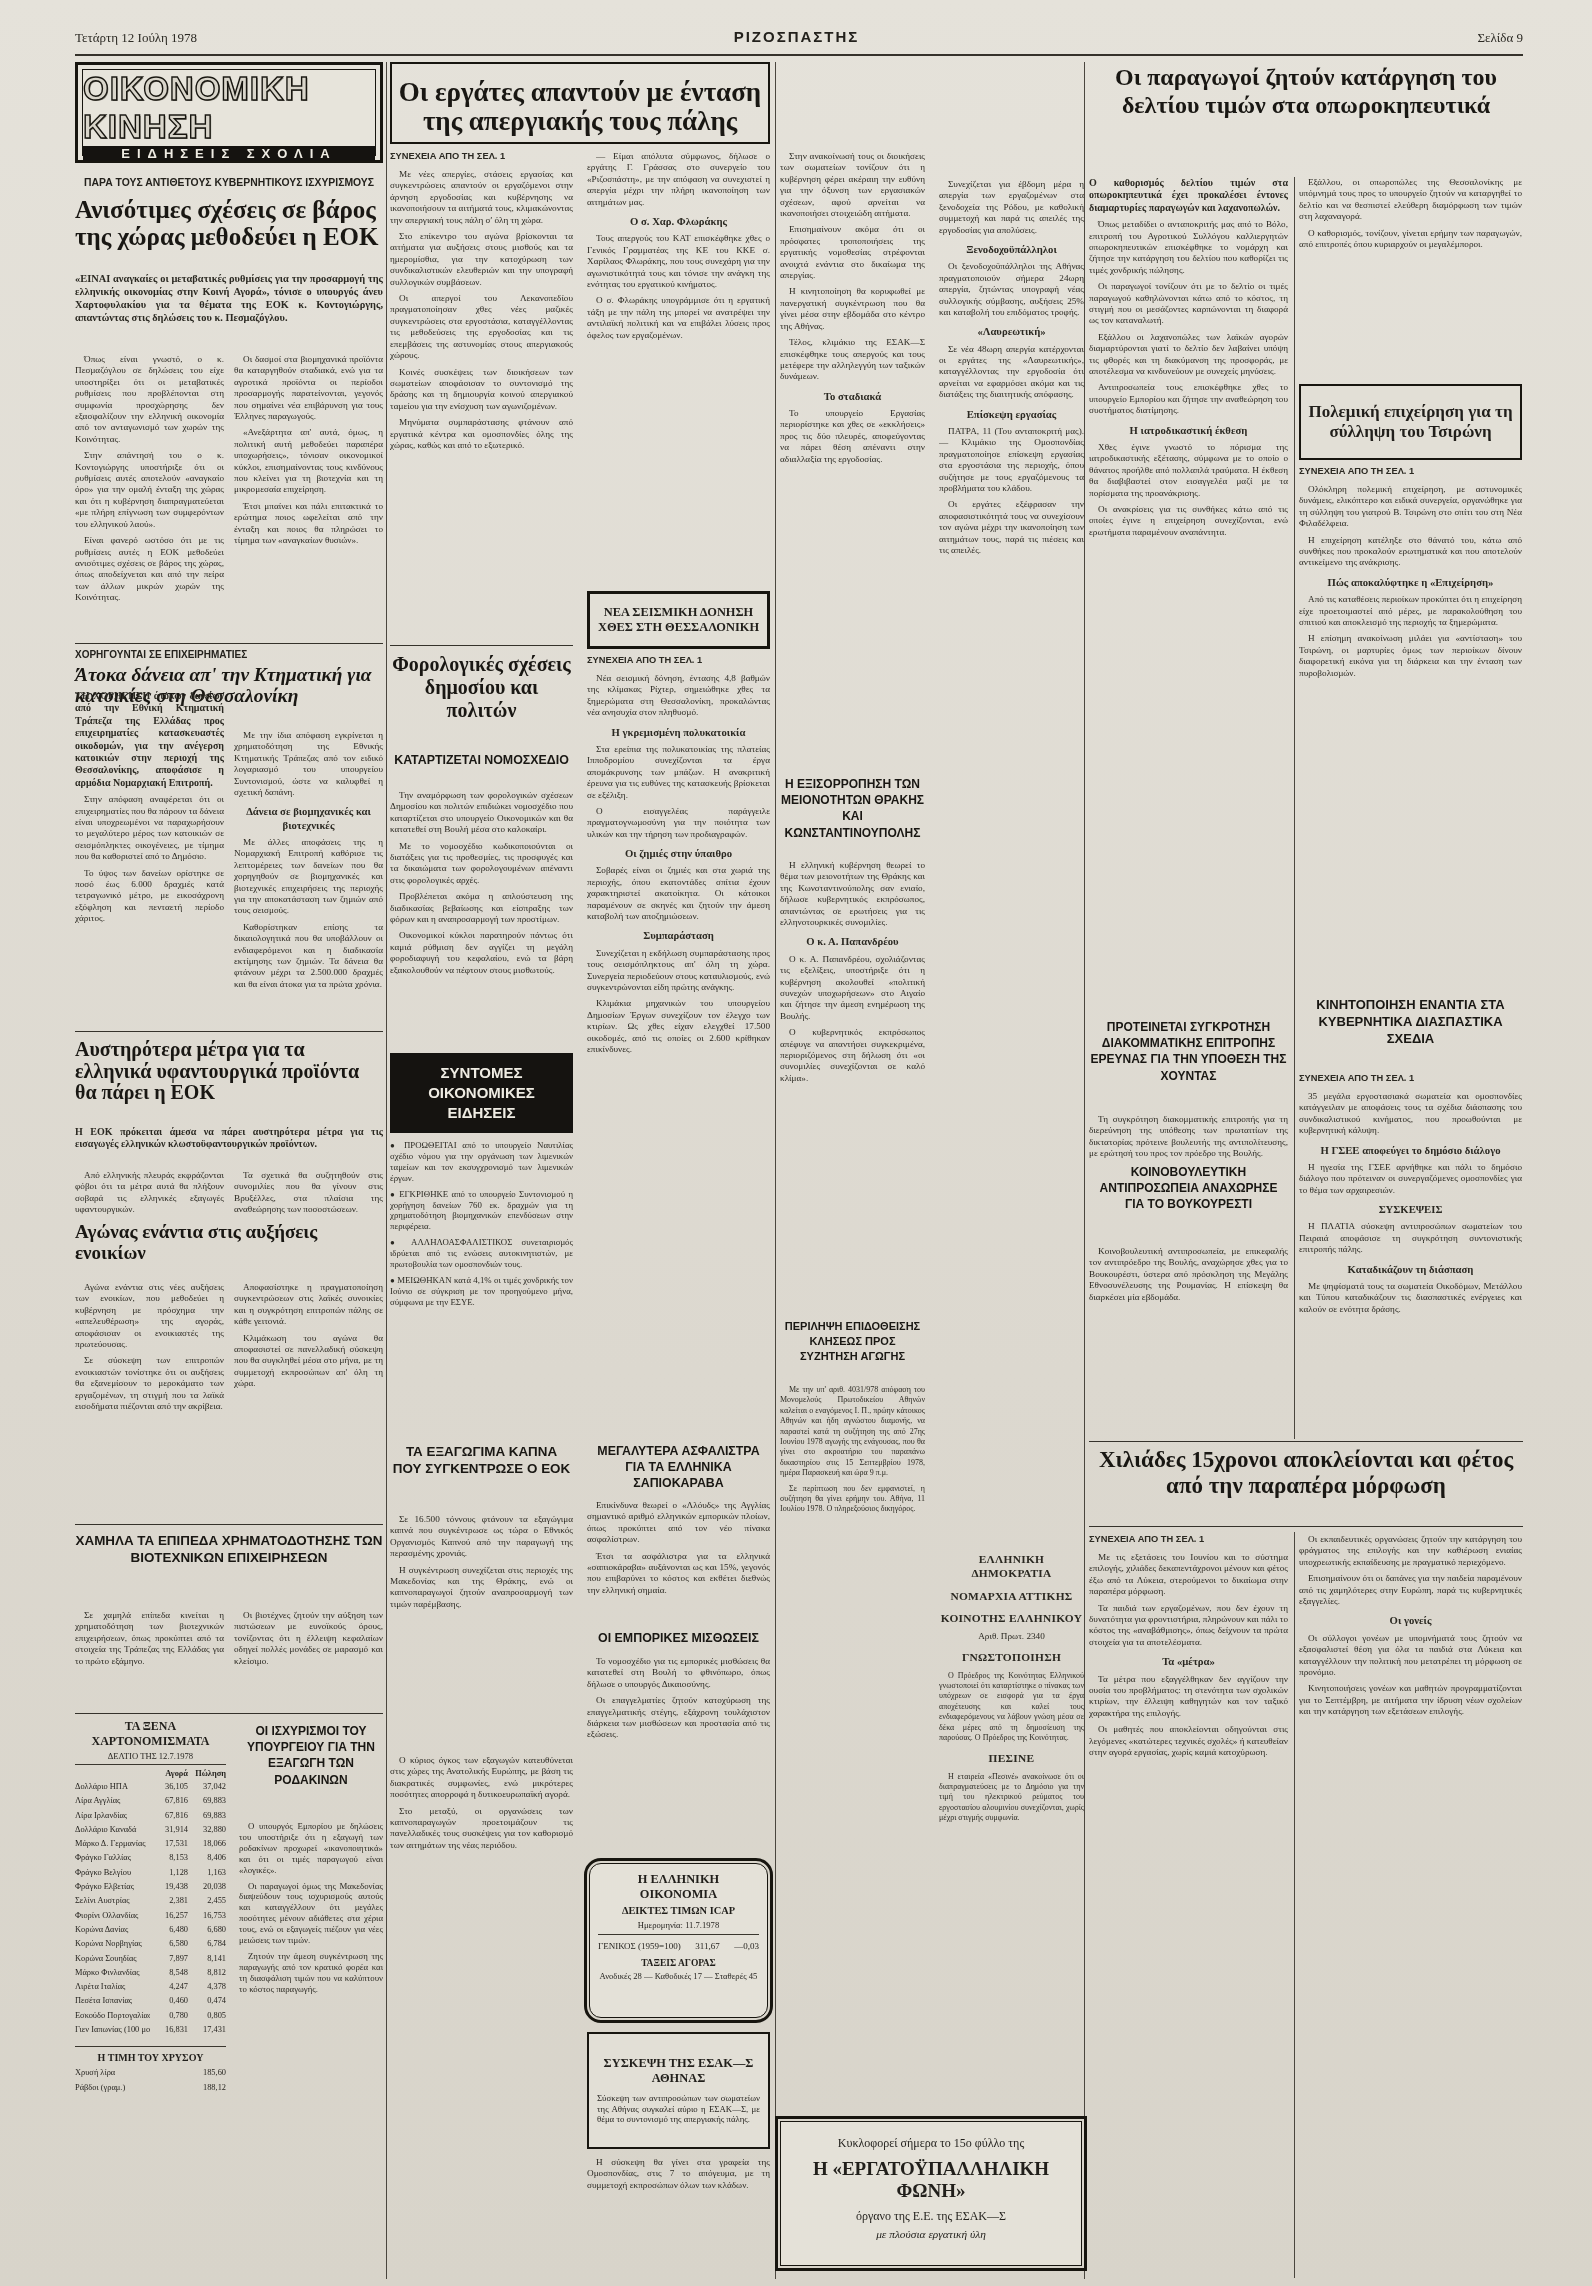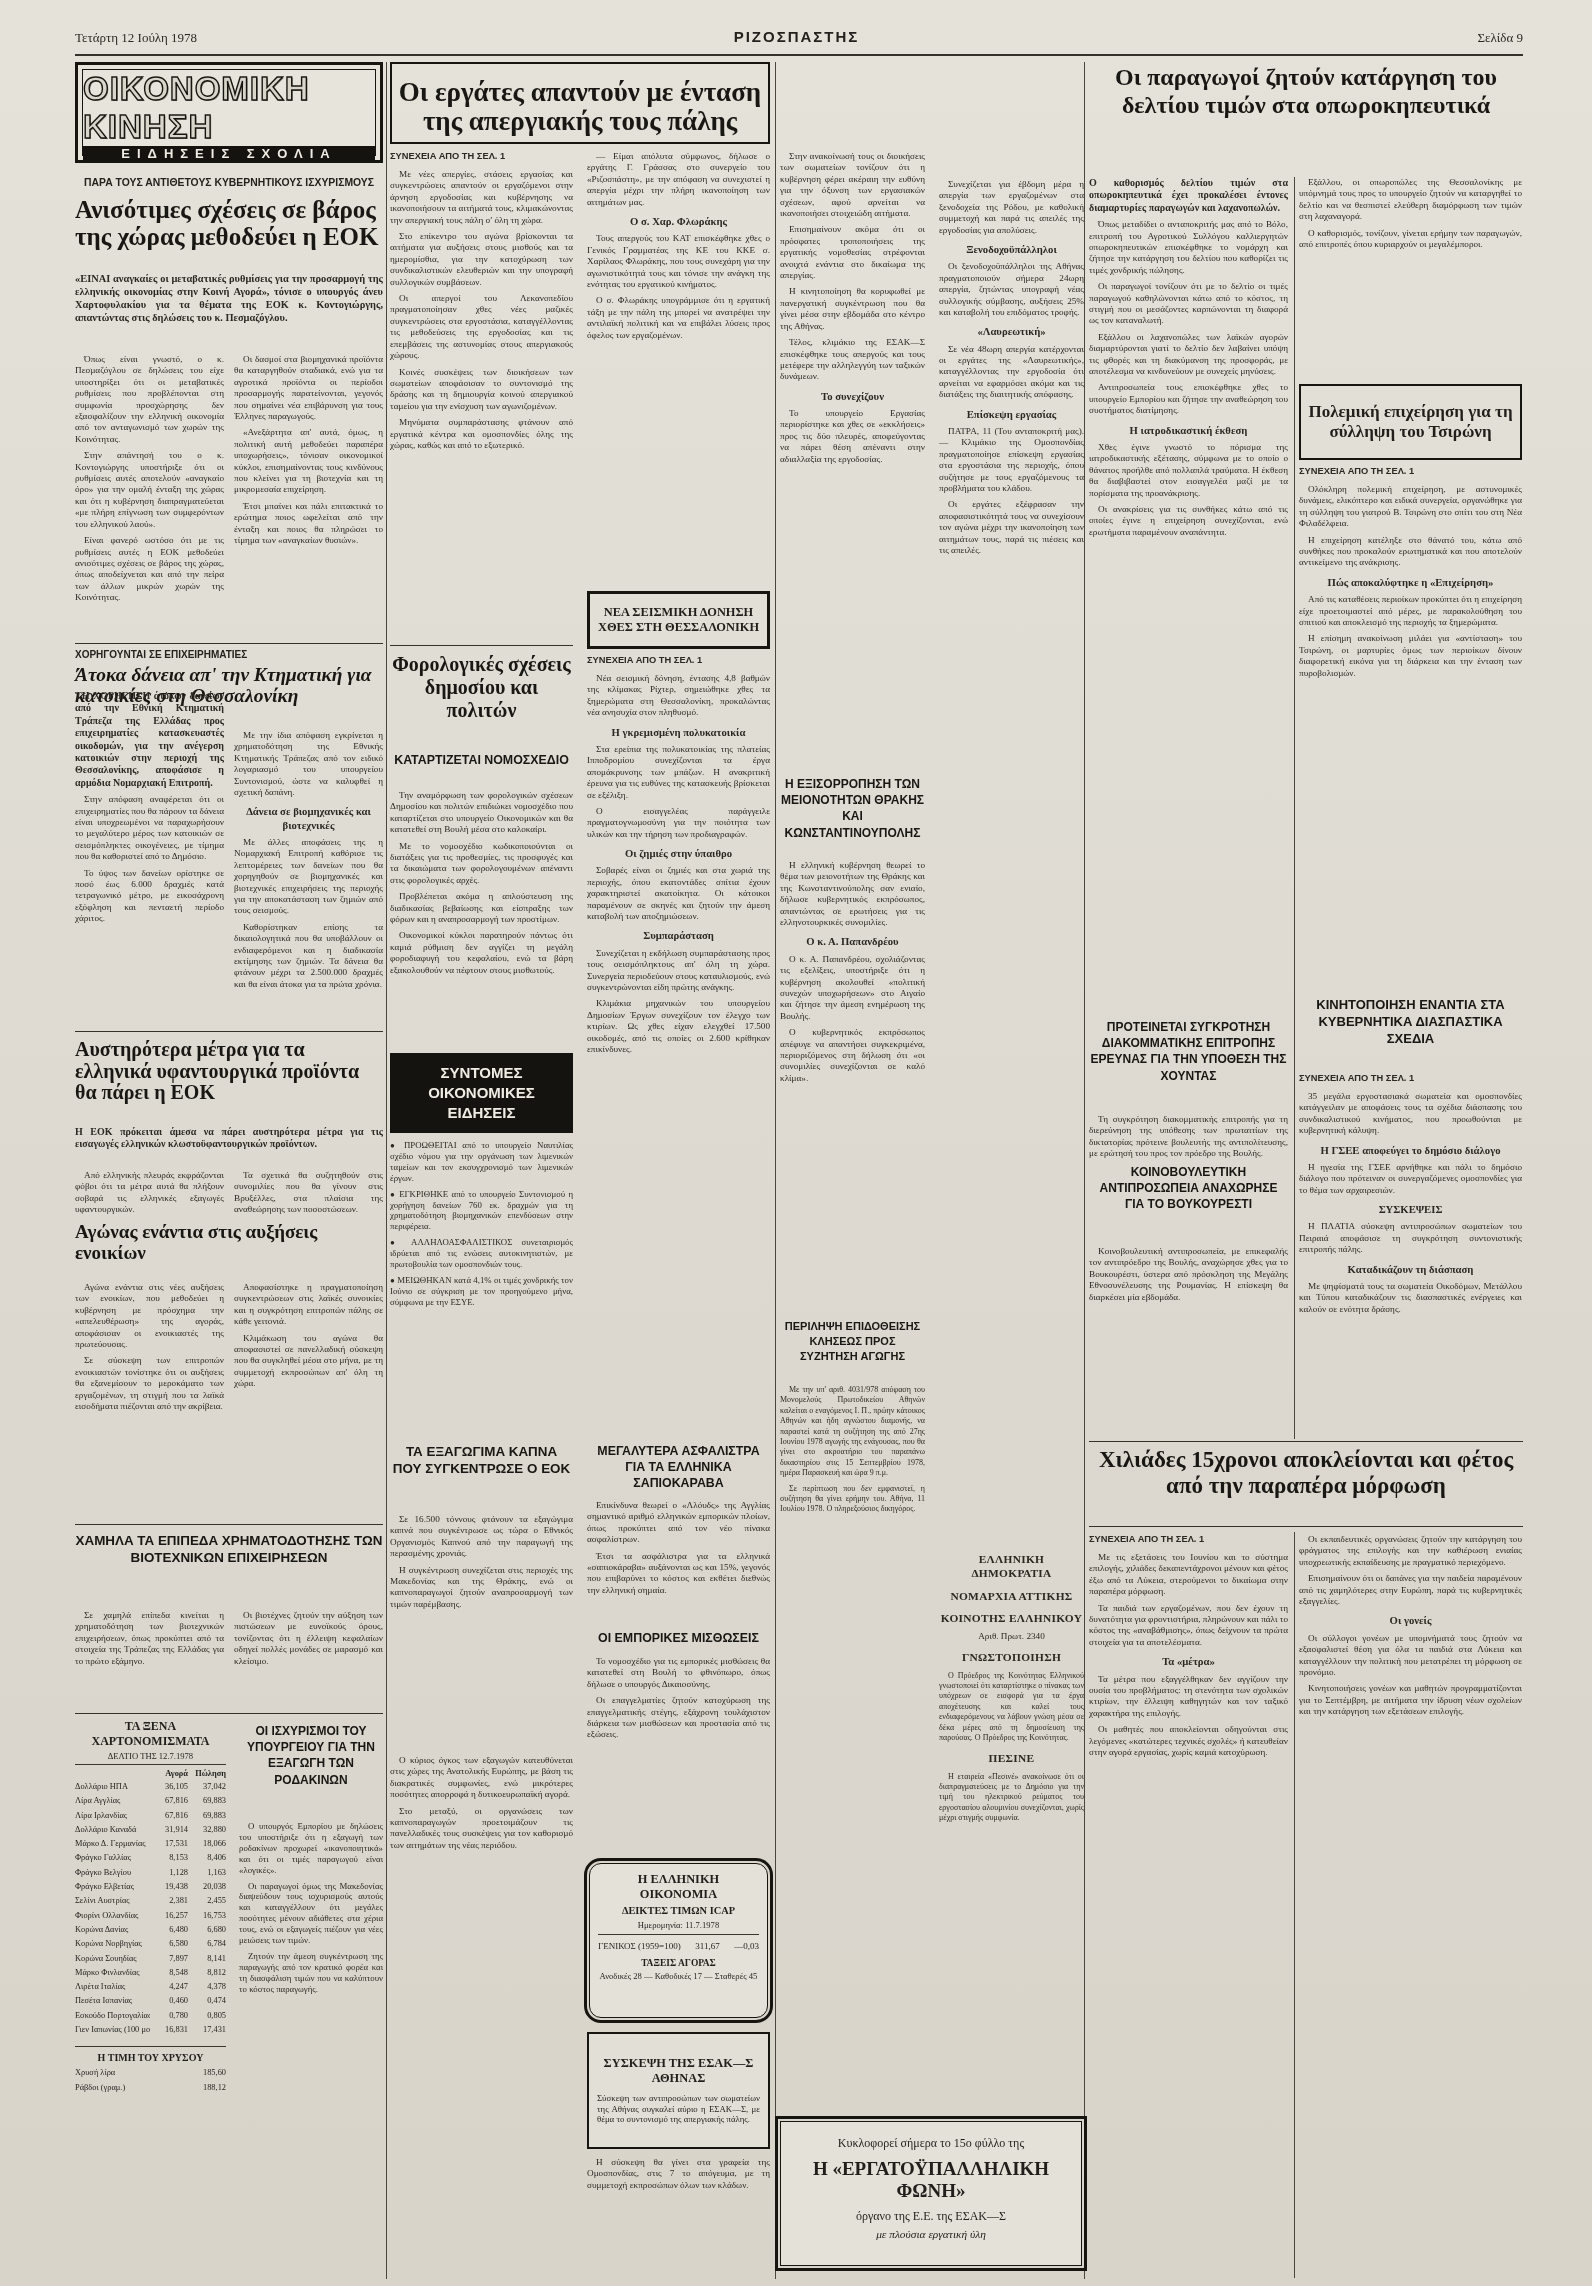--- a/index.html
+++ b/index.html
@@ -387,21 +387,21 @@
   </div>
   <div class="col" style="left:587px;top:2157px;width:183px;height:119px;">
       <div class="blk blk-p">Η σύσκεψη θα γίνει στα γραφεία της Ομοσπονδίας, στις 7 το απόγευμα, με τη συμμετοχή εκπροσώπων όλων των κλάδων.</div>
     </div>
 
   <div class="col" style="left:780px;top:151px;width:145px;height:621px;">
       <div class="blk blk-p">Στην ανακοίνωσή τους οι διοικήσεις των σωματείων τονίζουν ότι η κυβέρνηση φέρει ακέραιη την ευθύνη για την όξυνση των εργασιακών σχέσεων, αφού αρνείται να ικανοποιήσει στοιχειώδη αιτήματα.</div>
       <div class="blk blk-p">Επισημαίνουν ακόμα ότι οι πρόσφατες τροποποιήσεις της εργατικής νομοθεσίας στρέφονται ανοιχτά ενάντια στο δικαίωμα της απεργίας.</div>
       <div class="blk blk-p">Η κινητοποίηση θα κορυφωθεί με πανεργατική συγκέντρωση που θα γίνει μέσα στην εβδομάδα στο κέντρο της Αθήνας.</div>
       <div class="blk blk-p">Τέλος, κλιμάκιο της ΕΣΑΚ—Σ επισκέφθηκε τους απεργούς και τους μετέφερε την αλληλεγγύη των ταξικών δυνάμεων.</div>
-      <div class="blk blk-h">Το συνεχίζουν</div>
+      <div class="blk blk-h">Το σταδιακά</div>
       <div class="blk blk-p">Το υπουργείο Εργασίας περιορίστηκε και χθες σε «εκκλήσεις» προς τις δύο πλευρές, αποφεύγοντας να πάρει θέση απέναντι στην αδιαλλαξία της εργοδοσίας.</div>
     </div>
   <div class="headline hl-center" style="left:780px;top:776px;width:145px;font-size:12px;line-height:1.35;font-family:'Liberation Sans',sans-serif;">Η ΕΞΙΣΟΡΡΟΠΗΣΗ ΤΩΝ ΜΕΙΟΝΟΤΗΤΩΝ ΘΡΑΚΗΣ ΚΑΙ ΚΩΝΣΤΑΝΤΙΝΟΥΠΟΛΗΣ</div>
   <div class="col" style="left:780px;top:860px;width:145px;height:454px;">
       <div class="blk blk-p">Η ελληνική κυβέρνηση θεωρεί το θέμα των μειονοτήτων της Θράκης και της Κωνσταντινούπολης σαν ενιαίο, δήλωσε κυβερνητικός εκπρόσωπος, απαντώντας σε ερωτήσεις για τις ελληνοτουρκικές συνομιλίες.</div>
       <div class="blk blk-h">Ο κ. Α. Παπανδρέου</div>
       <div class="blk blk-p">Ο κ. Α. Παπανδρέου, σχολιάζοντας τις εξελίξεις, υποστήριξε ότι η κυβέρνηση ακολουθεί «πολιτική συνεχών υποχωρήσεων» στο Αιγαίο και ζήτησε την άμεση ενημέρωση της Βουλής.</div>
       <div class="blk blk-p">Ο κυβερνητικός εκπρόσωπος απέφυγε να απαντήσει συγκεκριμένα, περιοριζόμενος στη δήλωση ότι «οι συνομιλίες συνεχίζονται σε καλό κλίμα».</div>
     </div>
   <div class="headline hl-center" style="left:780px;top:1319px;width:145px;font-size:11px;line-height:1.35;font-family:'Liberation Sans',sans-serif;">ΠΕΡΙΛΗΨΗ ΕΠΙΔΟΘΕΙΣΗΣ ΚΛΗΣΕΩΣ ΠΡΟΣ ΣΥΖΗΤΗΣΗ ΑΓΩΓΗΣ</div>

